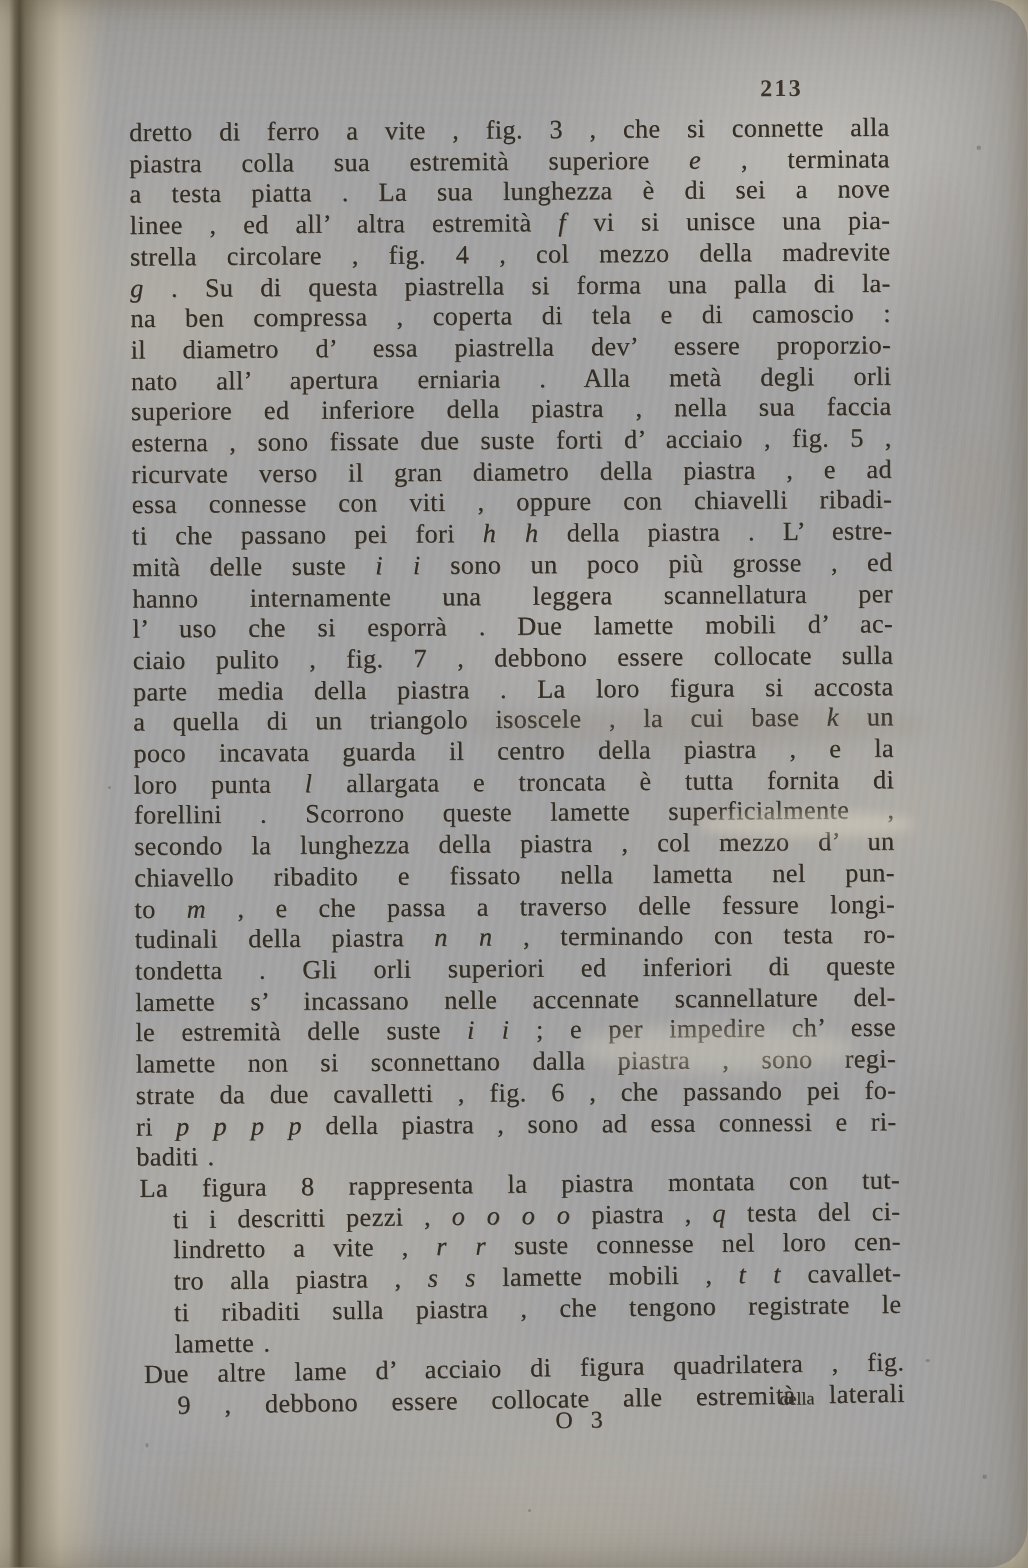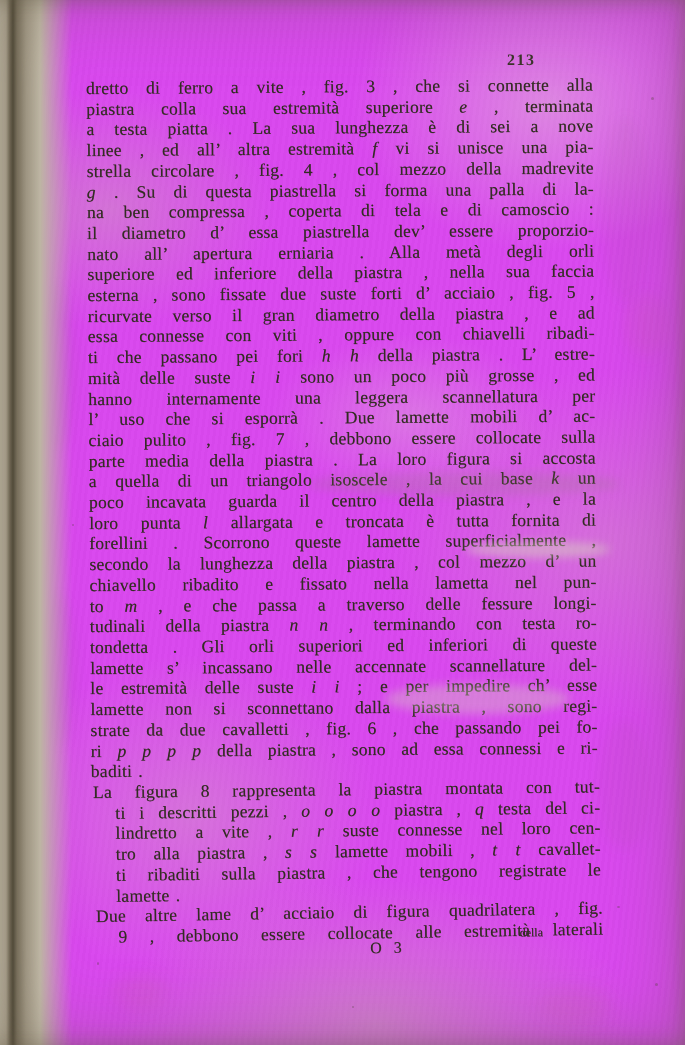--- a/index.html
+++ b/index.html
@@ -8,23 +8,24 @@
     width: 685px;
     height: 1045px;
     overflow: hidden;
     background: #d7d0be;
   }
   .page {
     position: absolute;
     inset: 0;
     width: 685px;
     height: 1045px;
-    background: #d946ef;
+    background: #a3a3a3;
     font-family: "Liberation Serif", "DejaVu Serif", serif;
     color: #332d23;
+    border-radius: 27px;
   }
   .paper-texture {
     position: absolute;
     inset: 0;
     pointer-events: none;
     background-image:
       radial-gradient(ellipse 240px 170px at 16% 20%, rgba(200,191,171,0.35), transparent 70%),
       radial-gradient(ellipse 280px 210px at 80% 10%, rgba(226,220,207,0.42), transparent 70%),
       radial-gradient(ellipse 320px 250px at 88% 52%, rgba(203,194,174,0.30), transparent 70%),
       radial-gradient(ellipse 270px 230px at 28% 78%, rgba(207,199,179,0.32), transparent 70%),

